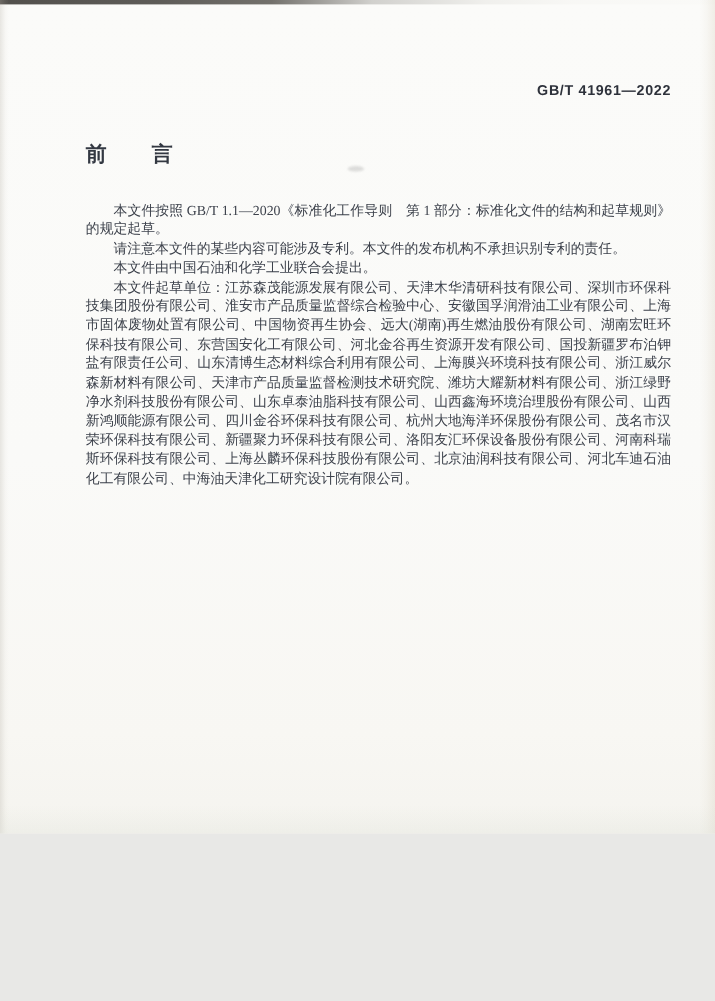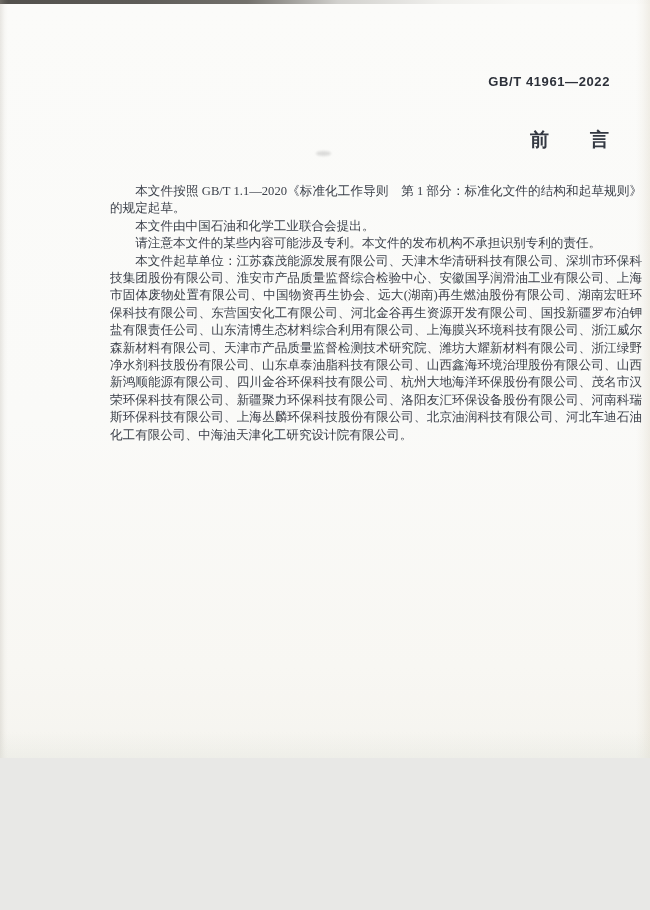--- a/index.html
+++ b/index.html
@@ -61,36 +61,35 @@
     font-size: 13px;
     font-weight: 700;
     letter-spacing: 0.6px;
     color: #2d313a;
   }
   .doc-title {
     position: absolute;
     top: 127px;
     left: 78px;
     width: 532px;
-    text-align: right;
+    text-align: left;
     font-size: 19px;
     font-weight: 700;
     letter-spacing: 1px;
     color: #333842;
   }
   .foreword-body {
     position: absolute;
     top: 183px;
     left: 78px;
     width: 532px;
     font-size: 12.6px;
     line-height: 17.4px;
     color: #3c414b;
     text-align: justify;
-    margin-left: 32px;
   }
   .foreword-body p {
     margin: 0;
     padding: 0;
     text-indent: 2em;
   }
   .page-number {
     position: absolute;
     top: 836px;
     left: 566px;
@@ -108,20 +107,20 @@
   <div class="scan-right-edge"></div>
   <div class="scan-bottom-tint"></div>
   <div class="title-smudge"></div>
 
   <div class="doc-code">GB/T 41961—2022</div>
 
   <div class="doc-title">前　　言</div>
 
   <div class="foreword-body">
     <p>本文件按照 GB/T 1.1—2020《标准化工作导则　第 1 部分：标准化文件的结构和起草规则》的规定起草。</p>
+    <p>请注意本文件的某些内容可能涉及专利。本文件的发布机构不承担识别专利的责任。</p>
     <p>本文件由中国石油和化学工业联合会提出。</p>
-    <p>请注意本文件的某些内容可能涉及专利。本文件的发布机构不承担识别专利的责任。</p>
     <p>本文件起草单位：江苏森茂能源发展有限公司、天津木华清研科技有限公司、深圳市环保科技集团股份有限公司、淮安市产品质量监督综合检验中心、安徽国孚润滑油工业有限公司、上海市固体废物处置有限公司、中国物资再生协会、远大(湖南)再生燃油股份有限公司、湖南宏旺环保科技有限公司、东营国安化工有限公司、河北金谷再生资源开发有限公司、国投新疆罗布泊钾盐有限责任公司、山东清博生态材料综合利用有限公司、上海膜兴环境科技有限公司、浙江威尔森新材料有限公司、天津市产品质量监督检测技术研究院、潍坊大耀新材料有限公司、浙江绿野净水剂科技股份有限公司、山东卓泰油脂科技有限公司、山西鑫海环境治理股份有限公司、山西新鸿顺能源有限公司、四川金谷环保科技有限公司、杭州大地海洋环保股份有限公司、茂名市汉荣环保科技有限公司、新疆聚力环保科技有限公司、洛阳友汇环保设备股份有限公司、河南科瑞斯环保科技有限公司、上海丛麟环保科技股份有限公司、北京油润科技有限公司、河北车迪石油化工有限公司、中海油天津化工研究设计院有限公司。</p>
   </div>
 
   <div class="page-number">I</div>
 
 </div>
 
 </body></html>

